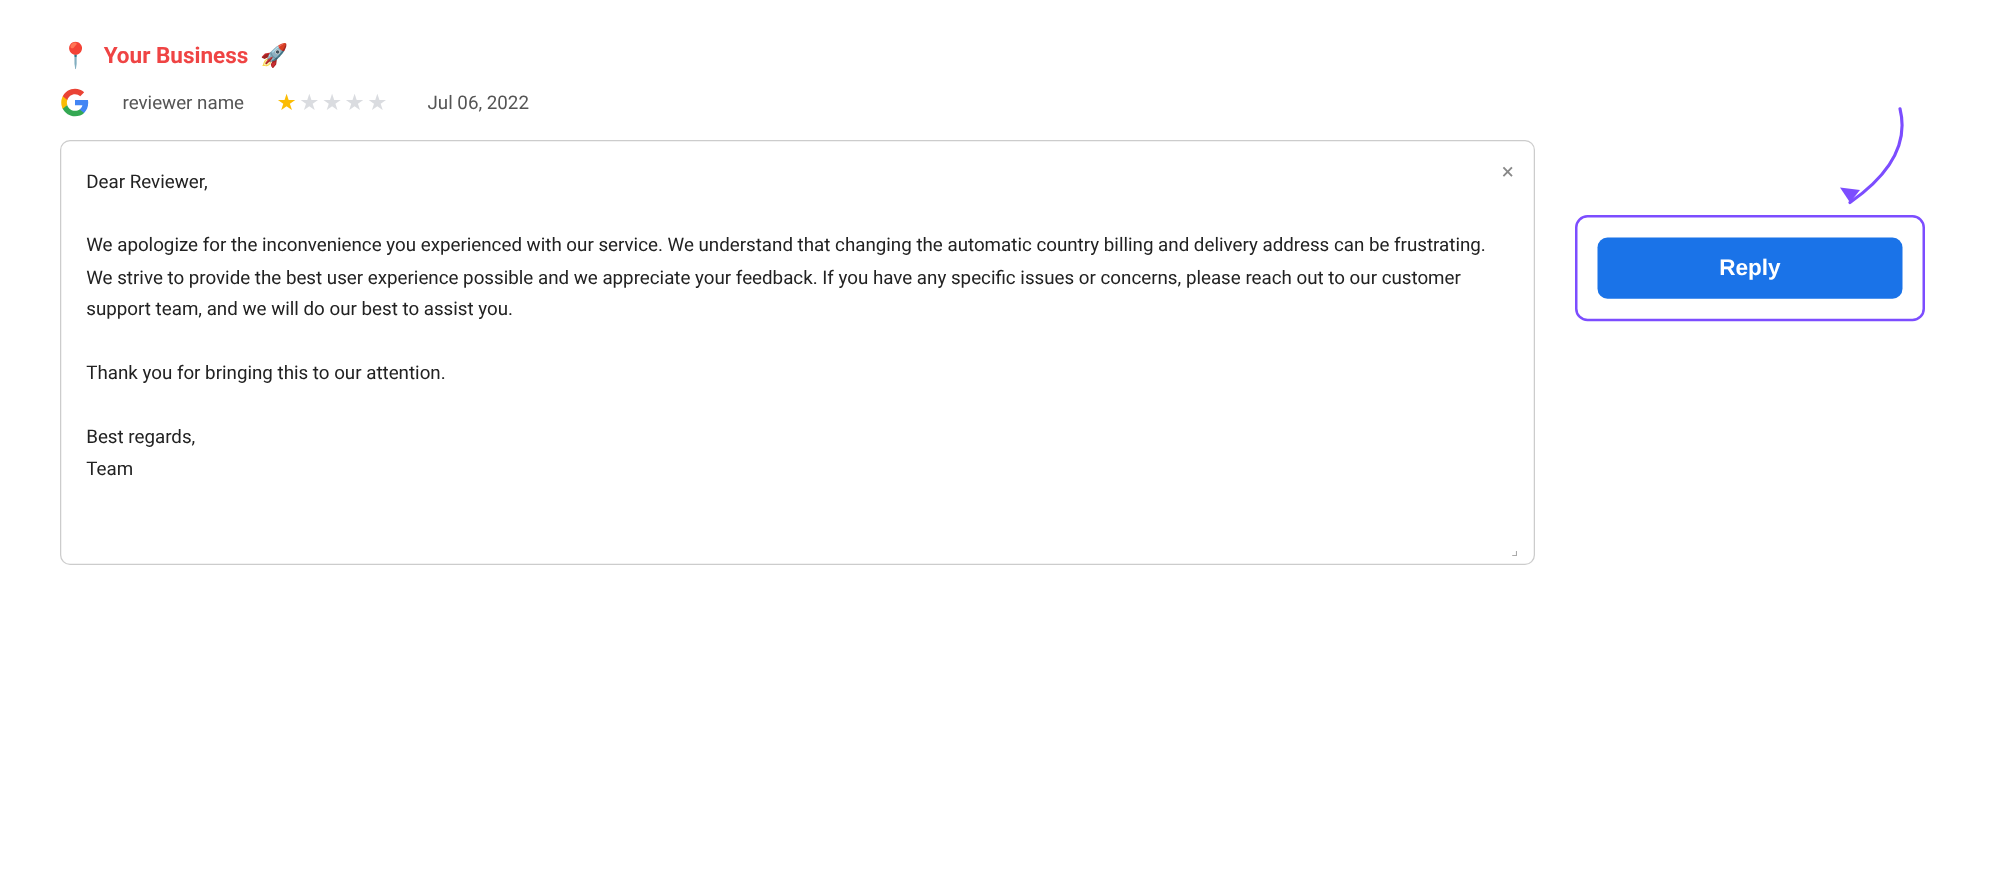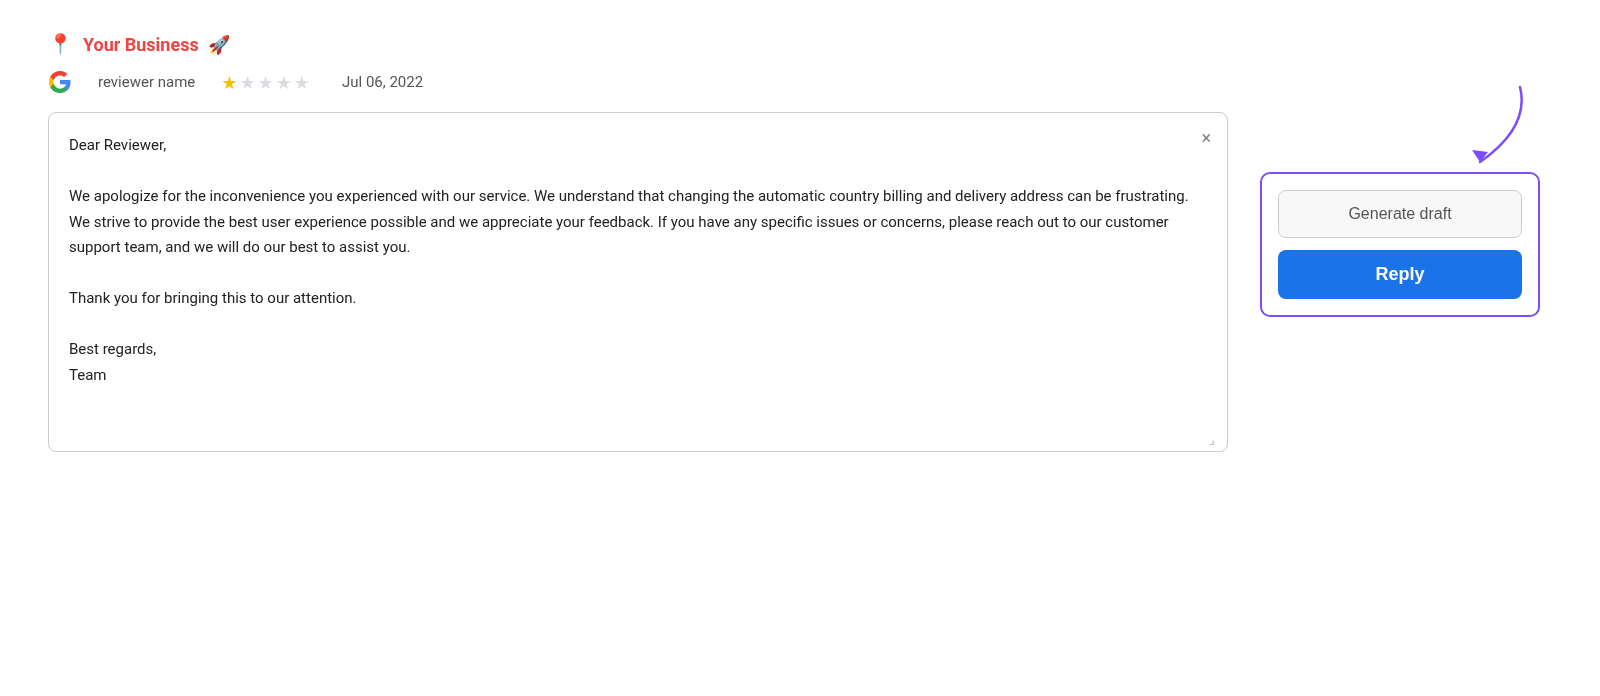--- a/index.html
+++ b/index.html
@@ -236,17 +236,16 @@
   </div>
 
   <div class="action-panel">
 
     <svg class="arrow-annotation" viewBox="0 0 80 90">
       <path d="M70 5 Q80 45 30 80" fill="none" stroke="#7c4dff" stroke-width="2.5" stroke-linecap="round"></path>
       <polygon points="30,80 22,68 38,70" fill="#7c4dff"></polygon>
     </svg>
 
     <div class="action-buttons-box">
-      <button class="btn-generate">Generate draft</button>
       <button class="btn-reply">Reply</button>
     </div>
   </div>
 </div>
 
 </body></html>

